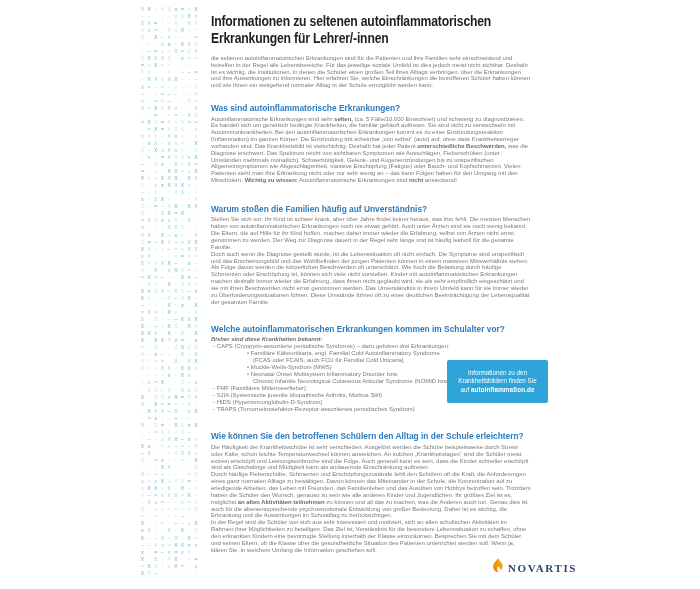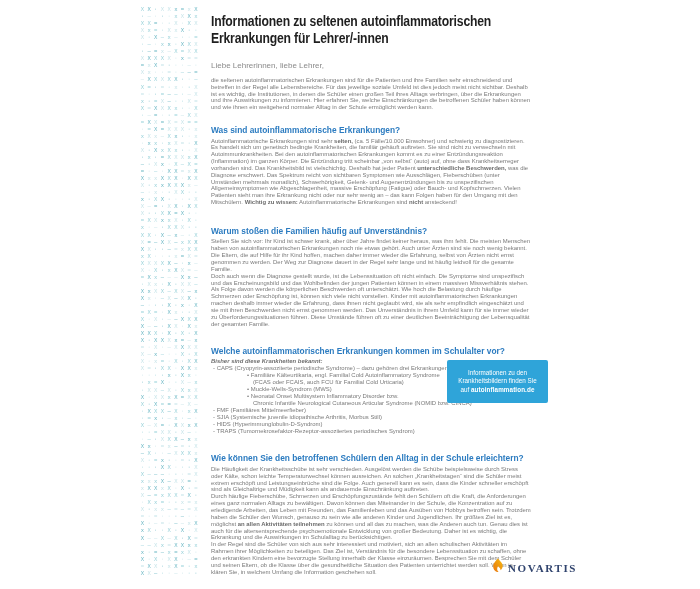--- a/index.html
+++ b/index.html
@@ -138,21 +138,20 @@
       <div class="prow"><span class="pcell" style="color: rgb(111, 185, 198);">X</span><span class="pcell" style="color: rgb(199, 228, 233);">X</span><span class="pcell" style="color: rgb(111, 185, 198);">–</span><span class="pcell" style="color: rgb(154, 210, 218);">·</span><span class="pcell" style="color: rgb(199, 228, 233);">·</span><span class="pcell" style="color: rgb(199, 228, 233);">–</span><span class="pcell" style="color: rgb(199, 228, 233);">·</span><span class="pcell" style="color: rgb(154, 210, 218);">·</span><span class="pcell" style="color: rgb(111, 185, 198);">·</span></div>
     </div>
 
   <div class="content">
 
     <div class="title">
       <div>Informationen zu seltenen autoinflammatorischen</div>
       <div>Erkrankungen für Lehrer/-innen</div>
     </div>
 
-    <div class="salutation">Liebe Lehrerinnen, liebe Lehrer,</div>
 
     <div class="bodytext intro">die seltenen autoinflammatorischen Erkrankungen sind für die Patienten und ihre Familien sehr einschneidend und betreffen in der Regel alle Lebensbereiche. Für das jeweilige soziale Umfeld ist dies jedoch meist nicht sichtbar. Deshalb ist es wichtig, die Institutionen, in denen die Schüler einen großen Teil ihres Alltags verbringen, über die Erkrankungen und ihre Auswirkungen zu informieren. Hier erfahren Sie, welche Einschränkungen die betroffenen Schüler haben können und wie ihnen ein weitgehend normaler Alltag in der Schule ermöglicht werden kann.</div>
 
     <div class="sec-heading m-sec1">Was sind autoinflammatorische Erkrankungen?</div>
     <div class="bodytext sec-body">Autoinflammatorische Erkrankungen sind sehr <b>selten,</b> (ca. 5 Fälle/10.000 Einwohner) und schwierig zu diagnostizieren. Es handelt sich um genetisch bedingte Krankheiten, die familiär gehäuft auftreten. Sie sind nicht zu verwechseln mit Autoimmunkrankheiten. Bei den autoinflammatorischen Erkrankungen kommt es zu einer Entzündungsreaktion (Inflammation) im ganzen Körper. Die Entzündung tritt scheinbar „von selbst“ (auto) auf, ohne dass Krankheitserreger vorhanden sind. Das Krankheitsbild ist vielschichtig. Deshalb hat jeder Patient <b>unterschiedliche Beschwerden,</b> was die Diagnose erschwert. Das Spektrum reicht von sichtbaren Symptomen wie Ausschlägen, Fieberschüben (unter Umständen mehrmals monatlich), Schwerhörigkeit, Gelenk- und Augenentzündungen bis zu unspezifischen Allgemeinsymptomen wie Abgeschlagenheit, massive Erschöpfung (Fatigue) oder Bauch- und Kopfschmerzen. Vielen Patienten sieht man ihre Erkrankung nicht oder nur sehr wenig an – das kann Folgen haben für den Umgang mit den Mitschülern. <b>Wichtig zu wissen:</b> Autoinflammatorische Erkrankungen sind <b>nicht</b> ansteckend!</div>
 
     <div class="sec-heading m-sec2">Warum stoßen die Familien häufig auf Unverständnis?</div>
     <div class="bodytext sec-body">Stellen Sie sich vor: Ihr Kind ist schwer krank, aber über Jahre findet keiner heraus, was ihm fehlt. Die meisten Menschen haben von autoinflammatorischen Erkrankungen noch nie etwas gehört. Auch unter Ärzten sind sie noch wenig bekannt. Die Eltern, die auf Hilfe für ihr Kind hoffen, machen daher immer wieder die Erfahrung, selbst von Ärzten nicht ernst genommen zu werden. Der Weg zur Diagnose dauert in der Regel sehr lange und ist häufig leidvoll für die gesamte Familie.</div>
     <div class="bodytext">Doch auch wenn die Diagnose gestellt wurde, ist die Lebenssituation oft nicht einfach. Die Symptome sind unspezifisch und das Erscheinungsbild und das Wohlbefinden der jungen Patienten können in einem massiven Missverhältnis stehen. Als Folge davon werden die körperlichen Beschwerden oft unterschätzt. Wie hoch die Belastung durch häufige Schmerzen oder Erschöpfung ist, können sich viele nicht vorstellen. Kinder mit autoinflammatorischen Erkrankungen machen deshalb immer wieder die Erfahrung, dass ihnen nicht geglaubt wird, sie als sehr empfindlich eingeschätzt und sie mit ihren Beschwerden nicht ernst genommen werden. Das Unverständnis in ihrem Umfeld kann für sie immer wieder zu Überforderungssituationen führen. Diese Umstände führen oft zu einer deutlichen Beeinträchtigung der Lebensqualität der gesamten Familie.</div>
 

